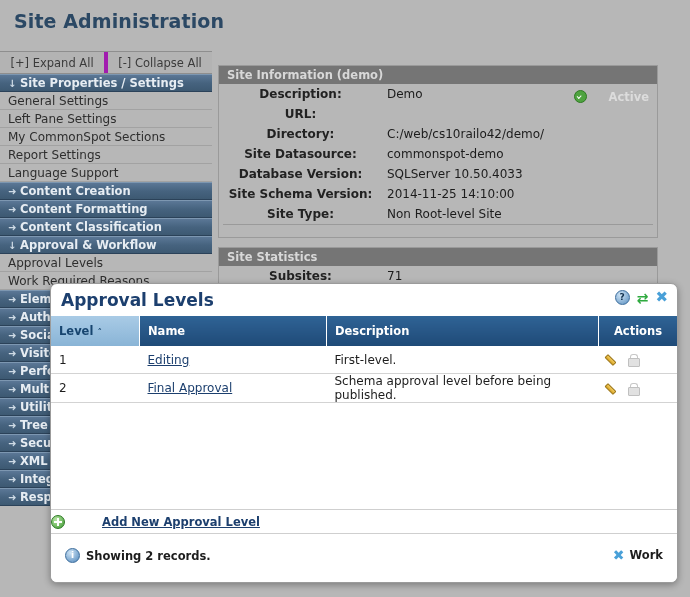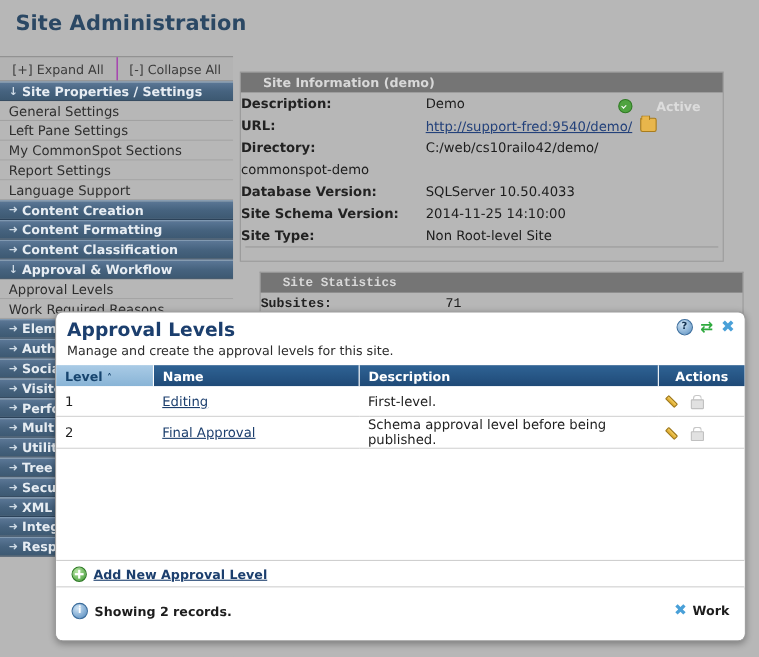--- a/index.html
+++ b/index.html
@@ -50,21 +50,21 @@
   }
   .expand-bar .ebtn {
     flex: 1;
     display: flex;
     align-items: center;
     justify-content: center;
     font-size: 11.5px;
     color: #3b3b3b;
     height: 100%;
   }
-  .expand-bar .ebtn + .ebtn { border-left: 1px solid #a21caf; }
+  .expand-bar .ebtn + .ebtn { border-left: 4px solid #a21caf; }
 
   .nav-group {
     height: 18px;
     background: linear-gradient(to bottom, #5b7796 0%, #46637f 50%, #3d5972 100%);
     border-top: 1px solid #7d97b1;
     border-bottom: 1px solid #2b4259;
     display: flex;
     align-items: center;
     color: #e7edf3;
     font-weight: bold;
@@ -107,21 +107,21 @@
     background: #b7b7b7;
     border: 1px solid #9a9a9a;
     box-sizing: border-box;
   }
   .panel-head {
     height: 18px;
     background: #757575;
     display: flex;
     align-items: center;
     justify-content: space-between;
-    padding: 0 20px;
+    padding: 0 8px;
     box-sizing: border-box;
     color: #d8d8d8;
     font-weight: bold;
     font-size: 11.5px;
   }
   .status-badge {
     display: flex; align-items: center; gap: 22px;
     color: #dcdcdc; font-weight: bold; font-size: 11.5px; margin-top: 43px;
   }
   .check-dot {
@@ -142,21 +142,21 @@
   }
 
   .info-row {
     display: flex;
     align-items: center;
     height: 20px;
     font-size: 12px;
   }
   .info-row .lbl {
     width: 168px;
-    text-align: left;
+    text-align: center;
     font-weight: bold;
     color: #222;
     padding-right: 5px;
     box-sizing: border-box;
   }
   .info-row .val { color: #1c1c1c; }
   .info-row .val a {
     color: #23417a;
     text-decoration: underline;
   }
@@ -241,21 +241,21 @@
     line-height: 1;
   }
 
   table.grid {
     width: 100%;
     border-collapse: collapse;
     margin-top: 6px;
     font-size: 12px;
   }
   table.grid thead th {
-    height: 19px;
+    height: 30px;
     background: linear-gradient(to bottom, #2f6395 0%, #1f4a77 100%);
     color: #ffffff;
     font-weight: bold;
     font-size: 11.5px;
     text-align: left;
     padding: 0 8px;
     border-right: 1px solid #ffffff;
     white-space: nowrap;
   }
   table.grid thead th.sorted {
@@ -323,23 +323,23 @@
   }
 
   .add-bar {
     position: absolute;
     left: 0; right: 0; bottom: 48px;
     height: 25px;
     border-top: 1px solid #cfcfcf;
     border-bottom: 1px solid #cfcfcf;
     display: flex;
     align-items: center;
-    padding-left: 14px;
     box-sizing: border-box;
     background: #fff;
+    gap: 31px;
   }
   .plus-dot {
     width: 12px; height: 12px; border-radius: 50%;
     background: radial-gradient(circle at 35% 30%, #b9e6a6, #3f9a32);
     border: 1px solid #2d7a24;
     position: relative;
     margin-right: 6px;
     flex: 0 0 auto;
   }
   .plus-dot::before, .plus-dot::after {
@@ -505,63 +505,62 @@
           <span>Active</span>
         </span>
       </div>
       <div id="site-info-rows">
           <div class="info-row">
             <div class="lbl">Description:</div>
             <div class="val">Demo</div>
           </div>
           <div class="info-row">
             <div class="lbl">URL:</div>
-            <div class="val"><a href="#">http://support-fred:9540/demo/</a><span class="folder-ico"></span></div>
           </div>
           <div class="info-row">
             <div class="lbl">Directory:</div>
             <div class="val">C:/web/cs10railo42/demo/</div>
           </div>
           <div class="info-row">
+            <div class="lbl">Site Datasource:</div>
             <div class="val">commonspot-demo</div>
           </div>
           <div class="info-row">
             <div class="lbl">Database Version:</div>
             <div class="val">SQLServer 10.50.4033</div>
           </div>
           <div class="info-row">
             <div class="lbl">Site Schema Version:</div>
             <div class="val">2014-11-25 14:10:00</div>
           </div>
           <div class="info-row">
             <div class="lbl">Site Type:</div>
             <div class="val">Non Root-level Site</div>
           </div>
           <div class="sep-line"></div>
         </div>
     </div>
 
-    <div class="panel" style="left:24px; top:207px; width:440px; height:48px; border-bottom:none;font-family:Liberation Mono, monospace;">
+    <div class="panel" style="left:6px; top:207px; width:440px; height:48px; border-bottom:none;">
       <div class="panel-head">
         <span>Site Statistics</span>
       </div>
       <div id="site-stats-rows">
           <div class="info-row">
             <div class="lbl">Subsites:</div>
             <div class="val">71</div>
           </div>
         </div>
     </div>
 
   </div>
 
   <div class="modal">
     <div class="modal-head">
       <div class="modal-title">Approval Levels</div>
-      <div class="modal-sub">Manage and create the approval levels for this site.</div>
       <div class="modal-tools">
         <span class="ic-help">?</span>
         <span class="ic-refresh">⇄</span>
         <span class="ic-close-x">✖</span>
       </div>
     </div>
 
     <table class="grid">
       <thead>
         <tr id="grid-head-row">

